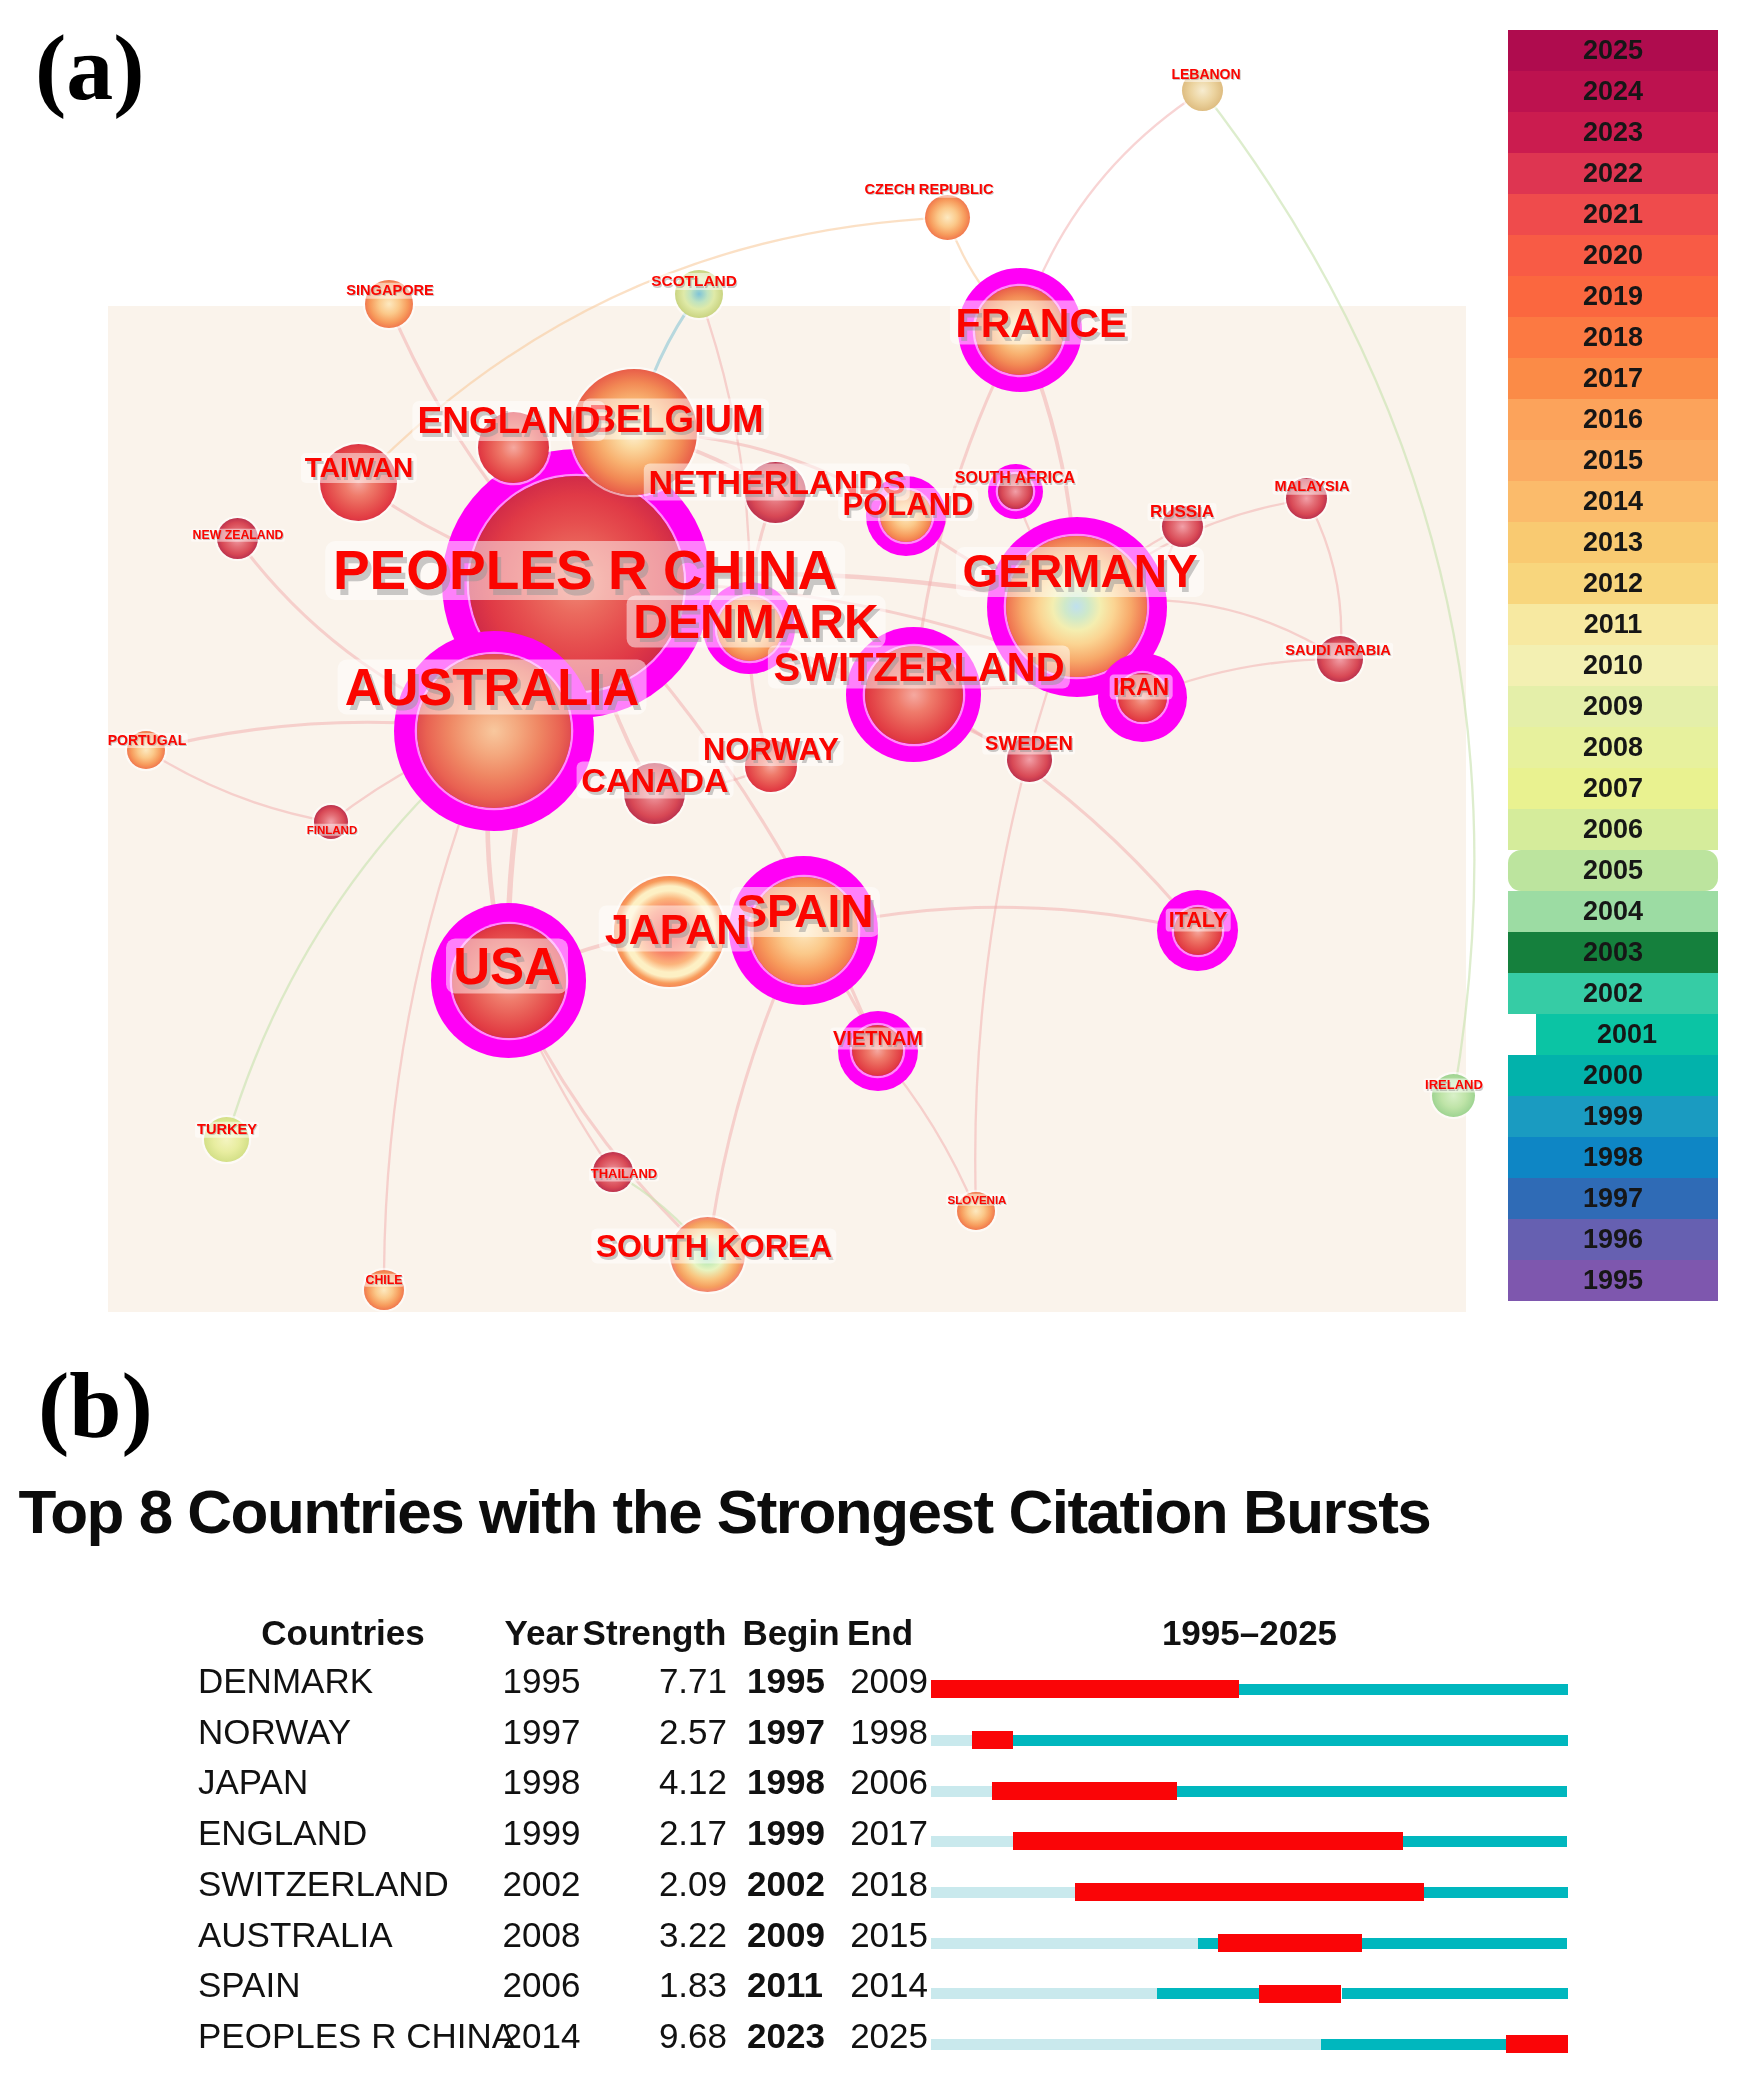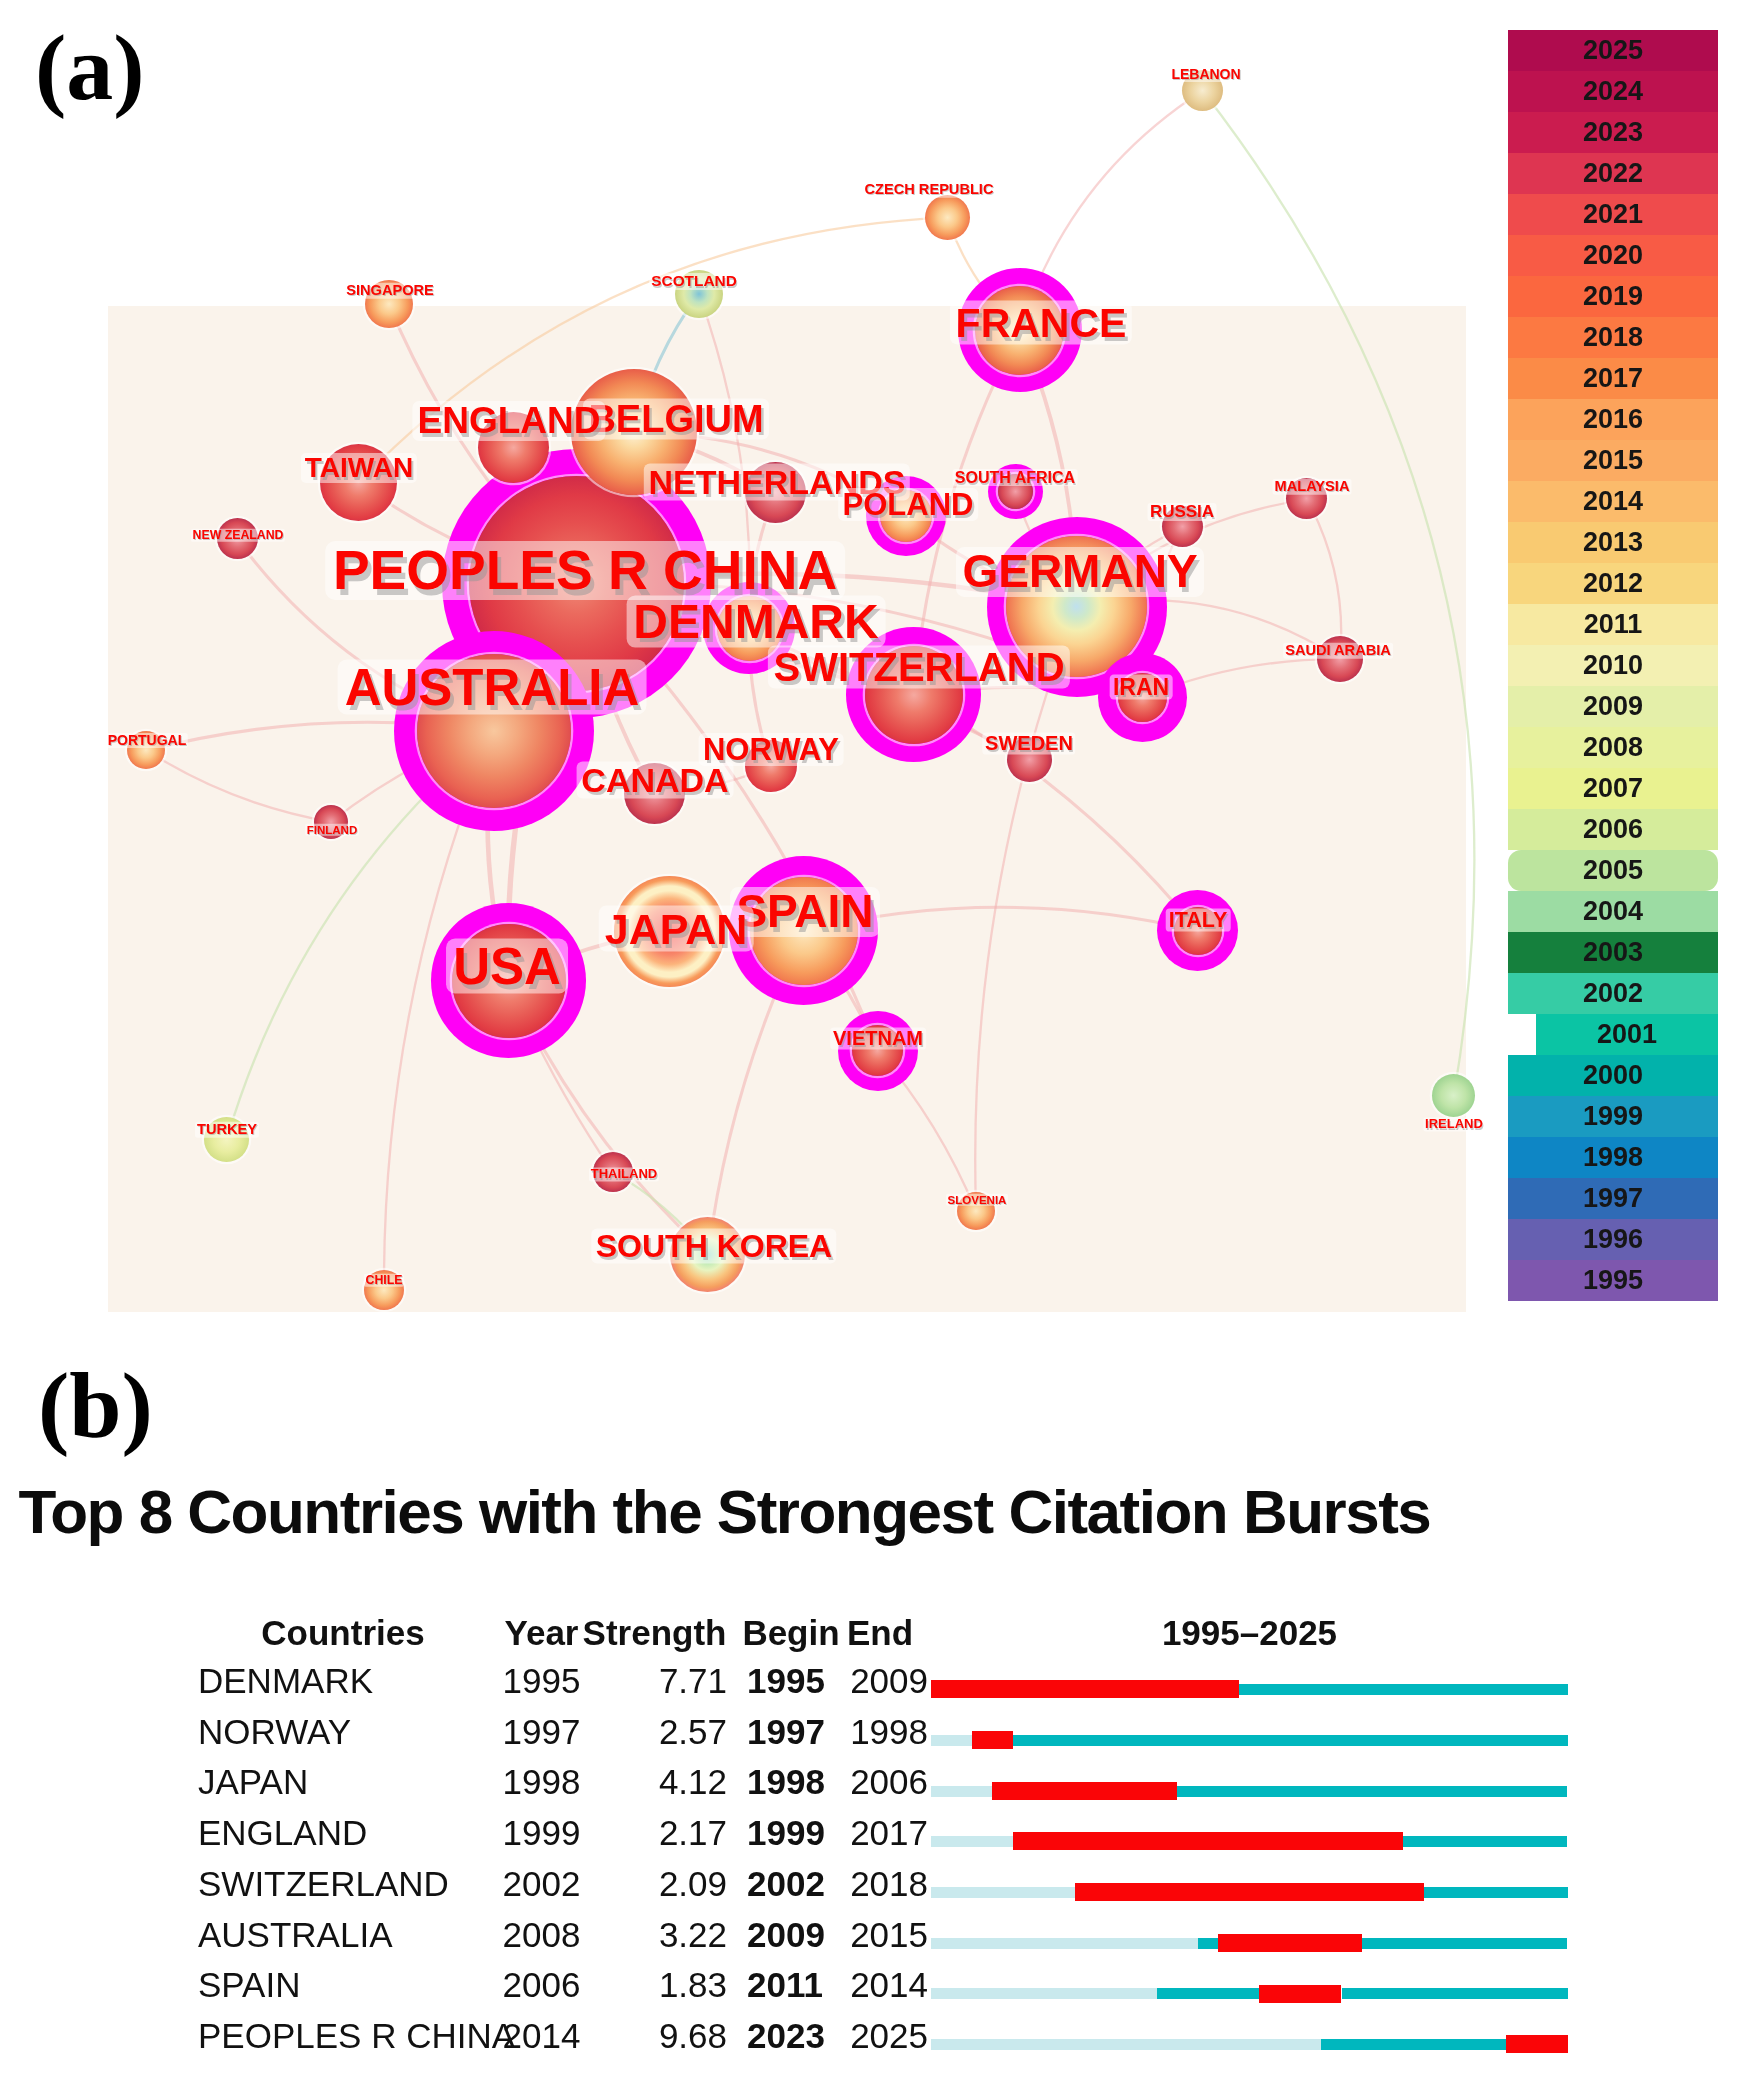--- a/index.html
+++ b/index.html
@@ -204,21 +204,21 @@
         <div class="node-label" style="left: 238px; top: 535px; font-size: 12.3px;"><span>NEW ZEALAND</span></div>
         <div class="node-label" style="left: 390px; top: 290px; font-size: 14.6px;"><span>SINGAPORE</span></div>
         <div class="node-label" style="left: 694px; top: 281px; font-size: 15.4px;"><span>SCOTLAND</span></div>
         <div class="node-label" style="left: 1206px; top: 74px; font-size: 14px;"><span>LEBANON</span></div>
         <div class="node-label" style="left: 929px; top: 189px; font-size: 14.6px;"><span>CZECH REPUBLIC</span></div>
         <div class="node-label" style="left: 1312px; top: 486px; font-size: 14.6px;"><span>MALAYSIA</span></div>
         <div class="node-label" style="left: 1182px; top: 512px; font-size: 17px;"><span>RUSSIA</span></div>
         <div class="node-label" style="left: 1338px; top: 650px; font-size: 14.6px;"><span>SAUDI ARABIA</span></div>
         <div class="node-label" style="left: 147px; top: 740px; font-size: 14px;"><span>PORTUGAL</span></div>
         <div class="node-label" style="left: 332px; top: 816px; font-size: 11.5px; margin-top: 14px;"><span>FINLAND</span></div>
-        <div class="node-label" style="left: 1454px; top: 1124px; font-size: 13px;"><span>IRELAND</span></div>
+        <div class="node-label" style="left: 1454px; top: 1085px; font-size: 13px;"><span>IRELAND</span></div>
         <div class="node-label" style="left: 227px; top: 1129px; font-size: 14.6px;"><span>TURKEY</span></div>
         <div class="node-label" style="left: 624px; top: 1174px; font-size: 13px;"><span>THAILAND</span></div>
         <div class="node-label" style="left: 977px; top: 1200px; font-size: 11.5px;"><span>SLOVENIA</span></div>
         <div class="node-label" style="left: 384px; top: 1280px; font-size: 12.3px;"><span>CHILE</span></div>
       </div>
     <div id="label-a" class="panel-letter">(a)</div>
     <div id="year-legend">
         <div class="legend-row" style="background: rgb(175, 12, 78);">2025</div>
         <div class="legend-row" style="background: rgb(189, 18, 79);">2024</div>
         <div class="legend-row" style="background: rgb(203, 28, 79);">2023</div>

